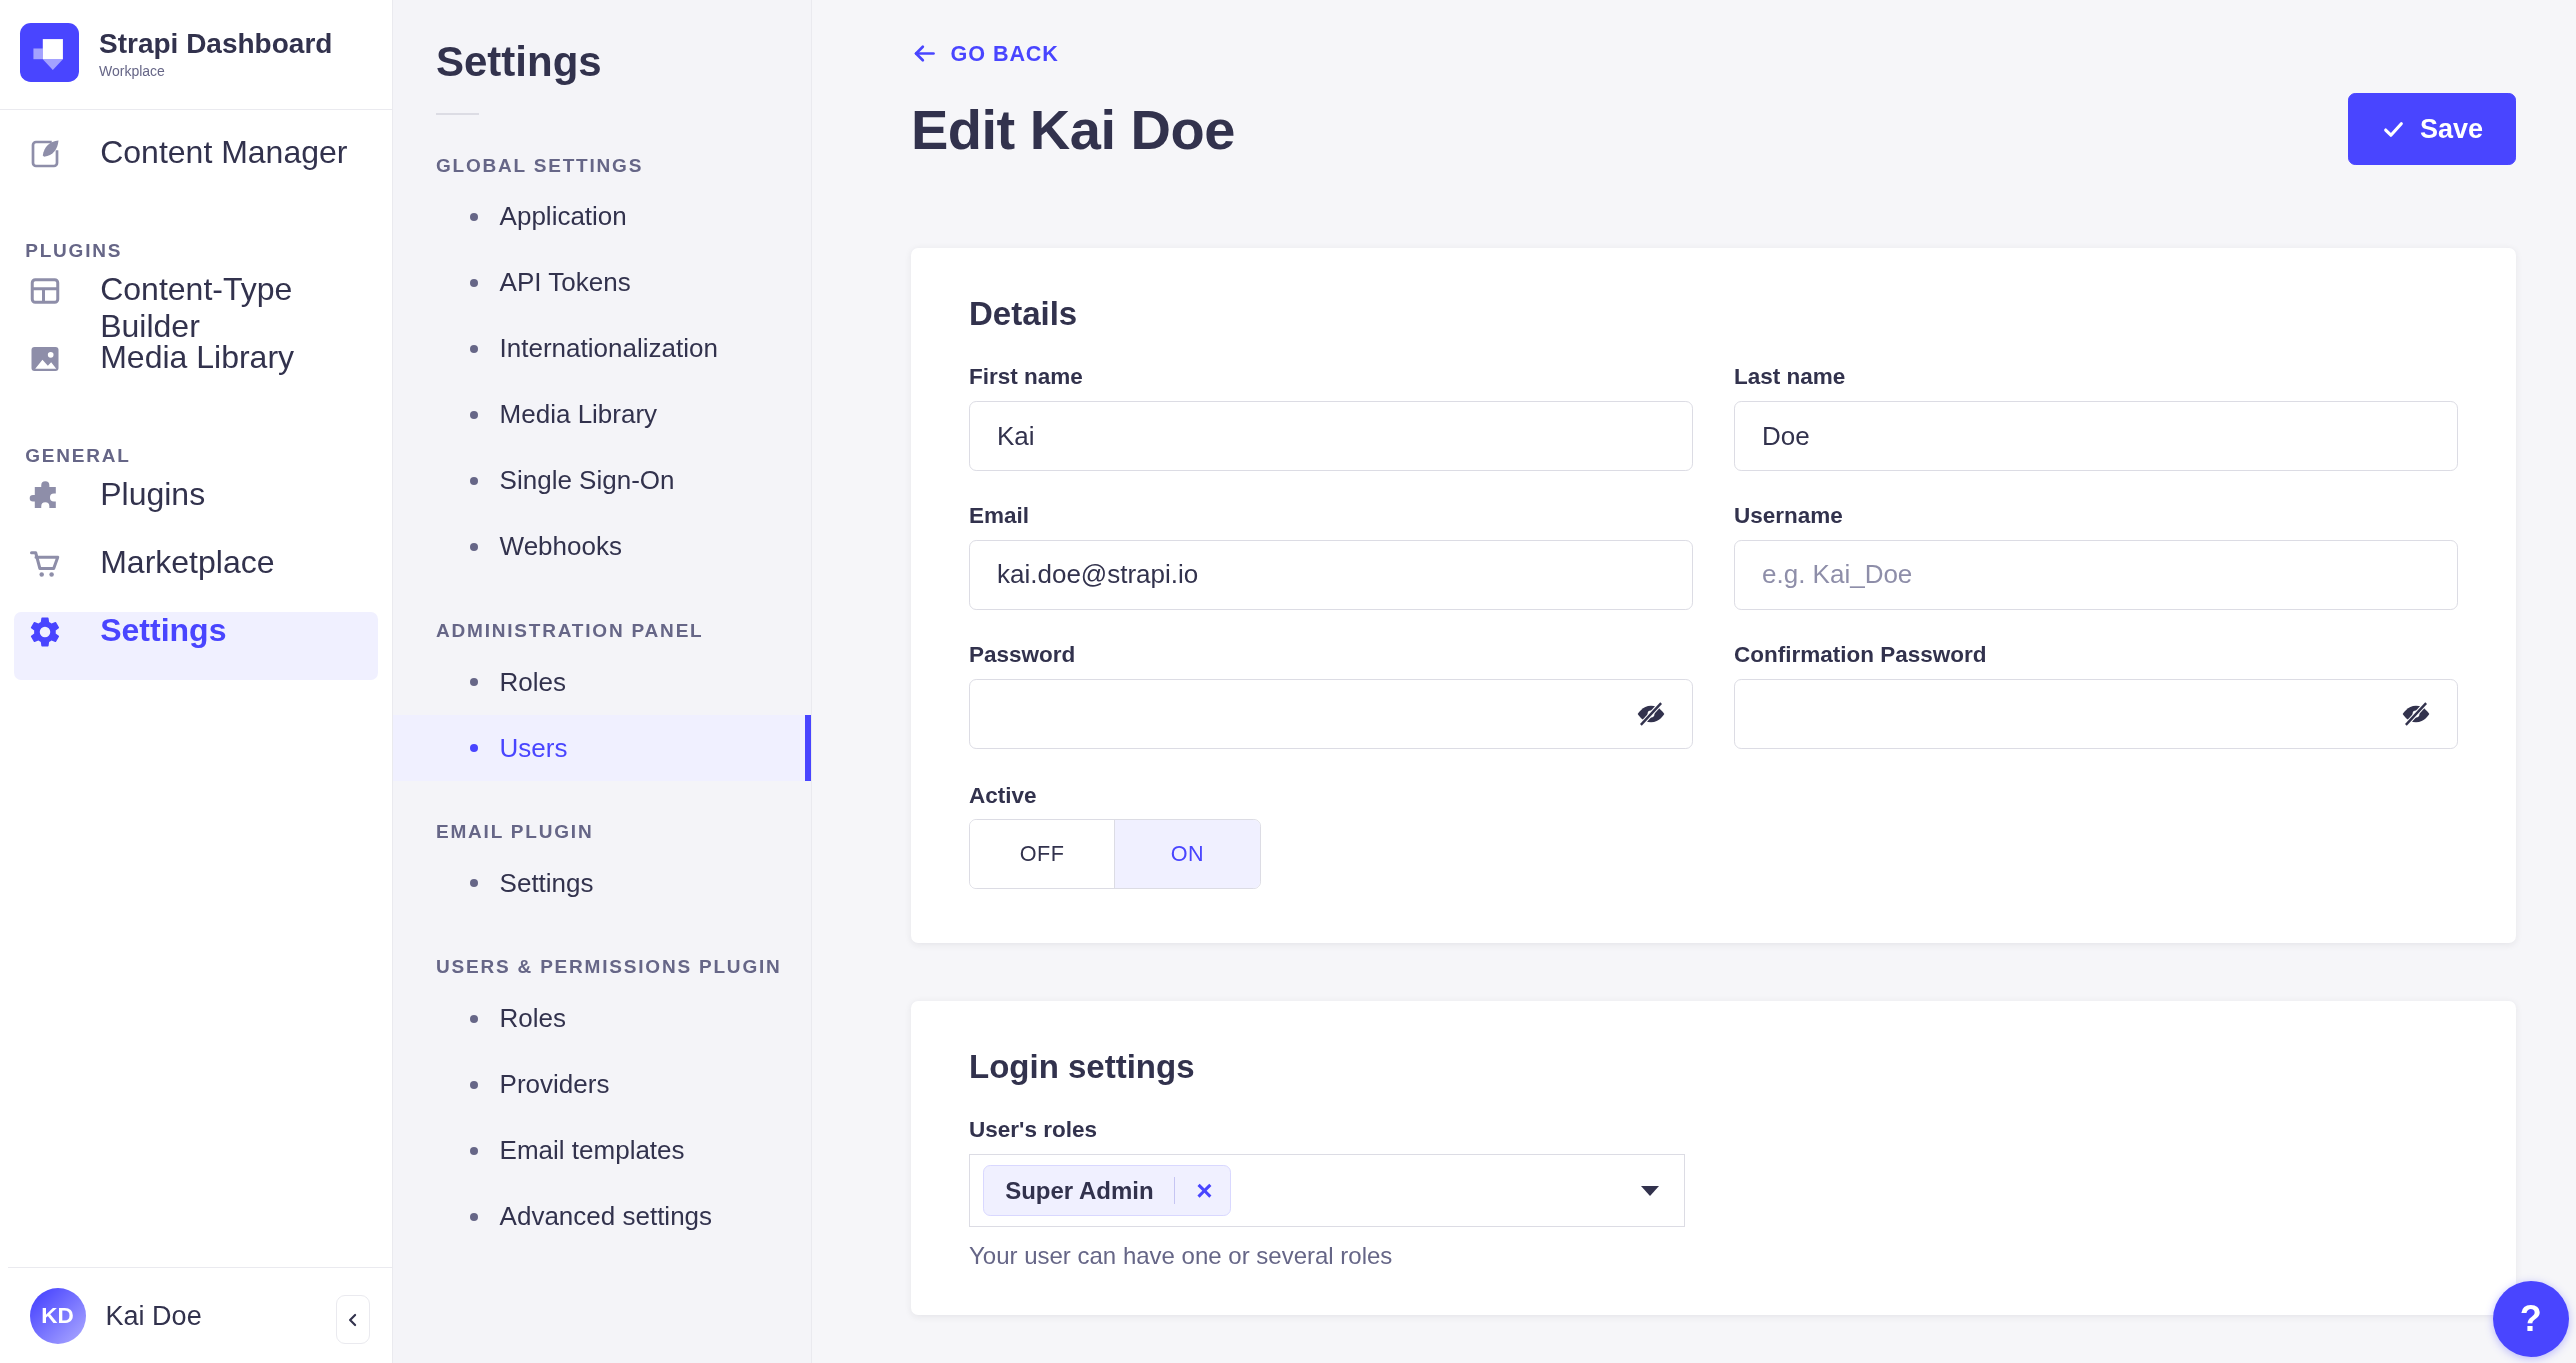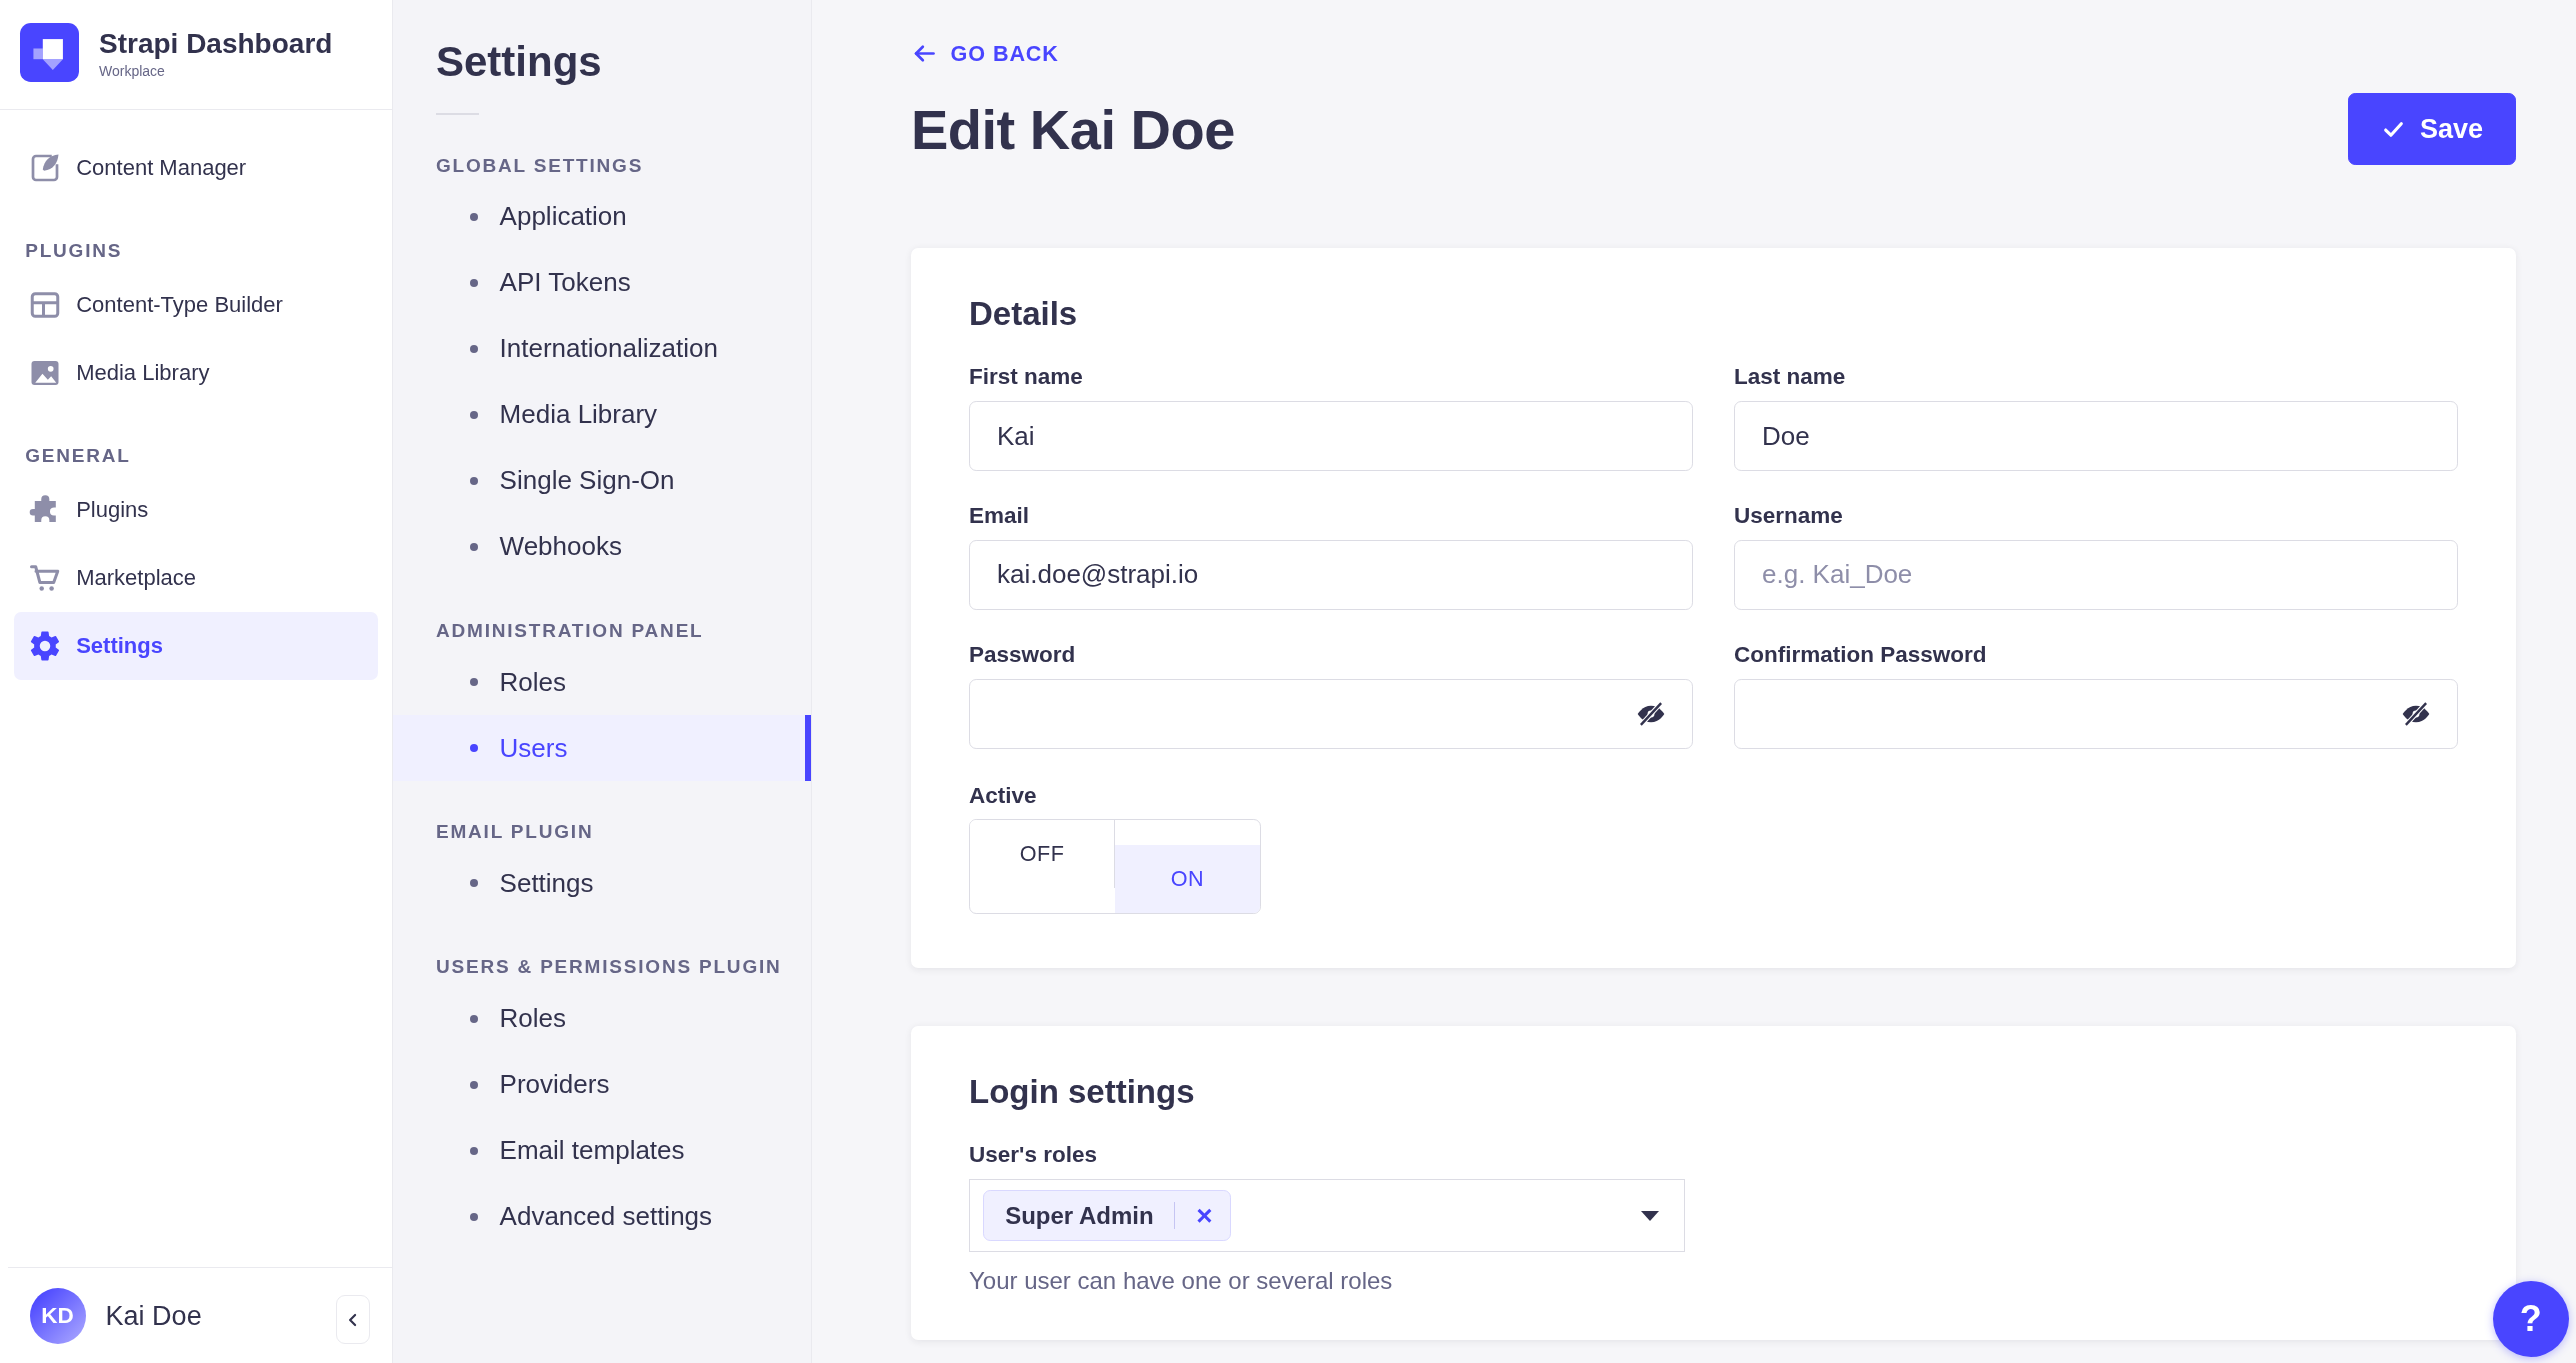--- a/index.html
+++ b/index.html
@@ -16,22 +16,22 @@
           display:flex; flex-direction:column; flex-shrink:0; }
   .brand { display:flex; align-items:center; gap:20px; padding:23.4px 20px 27px 20px; cursor:pointer; }
   .logo { width:59px; height:59px; border-radius:10.8px; background:#4945ff; flex-shrink:0;
           display:flex; align-items:center; justify-content:center; }
   .brand-name { font-size:28px; font-weight:700; color:#32324d; line-height:1.2; }
   .brand-sub  { font-size:14px; color:#666687; margin-top:1.8px; }
   .nav1-divider { border-bottom:0.9px solid #eaeaef; }
   .nav1 nav { padding:23.4px 14.4px 0 14.4px; }
   .nav-section { font-size:19px; font-weight:700; letter-spacing:1.8px; color:#666687;
                  padding:0 10.8px; margin:38px 0 9px 0; }
-  .nav-item { display:flex; align-items:center; gap:11px; height:68px; padding:0 10.8px;
-              border-radius:7.2px; color:#32324d; font-size:22px; cursor:pointer; text-decoration:none; }
+  .nav-item { display:flex; align-items:flex-start; gap:35px; height:68px; padding:0 10.8px;
+              border-radius:7.2px; color:#32324d; font-size:32px; cursor:pointer; text-decoration:none; }
   .nav-item .icon { width:40px; height:40px; color:#8e8ea9; display:flex; align-items:center; justify-content:center; flex-shrink:0; }
   .nav-item .icon svg { width:36px; height:36px; }
   .nav-item.active { background:#f0f0ff; color:#4945ff; font-weight:700; }
   .nav-item.active .icon { color:#4945ff; }
   .nav1 .spacer { flex:1; }
   .nav1-footer { border-top:0.9px solid #eaeaef; padding:20px 21.6px; display:flex; align-items:flex-end;margin-left:8px; }
   .user { display:flex; align-items:center; gap:20px; flex:1; cursor:pointer; }
   .avatar { width:56px; height:56px; border-radius:50%; color:#fff; font-weight:700; font-size:22.5px;
             background:linear-gradient(135deg,#4945ff 10%,#a9a6ff 95%);
             display:flex; align-items:center; justify-content:center; }
@@ -83,21 +83,21 @@
   .eye-btn { position:absolute; right:21.6px; top:50%; transform:translateY(-50%);
              width:40px; height:40px; background:none; border:none; cursor:pointer;
              color:#32324d; display:flex; align-items:center; justify-content:center; }
   .eye-btn svg { width:32px; height:32px; }
 
   .toggle-field { margin-top:1.8px; margin-bottom:9px; }
   .toggle { display:inline-flex; border:0.9px solid #dcdce4; border-radius:7.2px; overflow:hidden; background:#fff; }
   .toggle button { width:145px; height:68px; border:none; cursor:pointer; font-family:inherit;
                    font-size:21.6px; font-weight:400; letter-spacing:0.5px; }
   .t-off { background:#ffffff; color:#32324d; border-right:0.9px solid #dcdce4 !important; }
-  .t-on  { background:#f0f0ff; color:#4945ff;margin-top:25px; }
+  .t-on  { background:#f0f0ff; color:#4945ff; }
 
   .select { position:relative; width:716px; height:73px; border:0.9px solid #dcdce4; border-radius:0;
             background:#fff; display:flex; align-items:center; padding:0 54px 0 12.6px; cursor:pointer; }
   .tag { display:inline-flex; align-items:center; height:51px; background:#f0f0ff;
          border:0.9px solid #d9d8ff; border-radius:7.2px; padding:0 0 0 21.6px; }
   .tag-label { font-size:24px; font-weight:700; color:#32324d; }
   .tag-sep { width:0.9px; height:27px; background:#c6c5f3; margin:0 3.6px 0 20px; }
   .tag-x { background:none; border:none; color:#4945ff; font-size:28px; font-weight:700;
            cursor:pointer; padding:0 18px; line-height:1; font-family:inherit; }
   .caret { position:absolute; right:25px; top:50%; margin-top:-4.5px;

